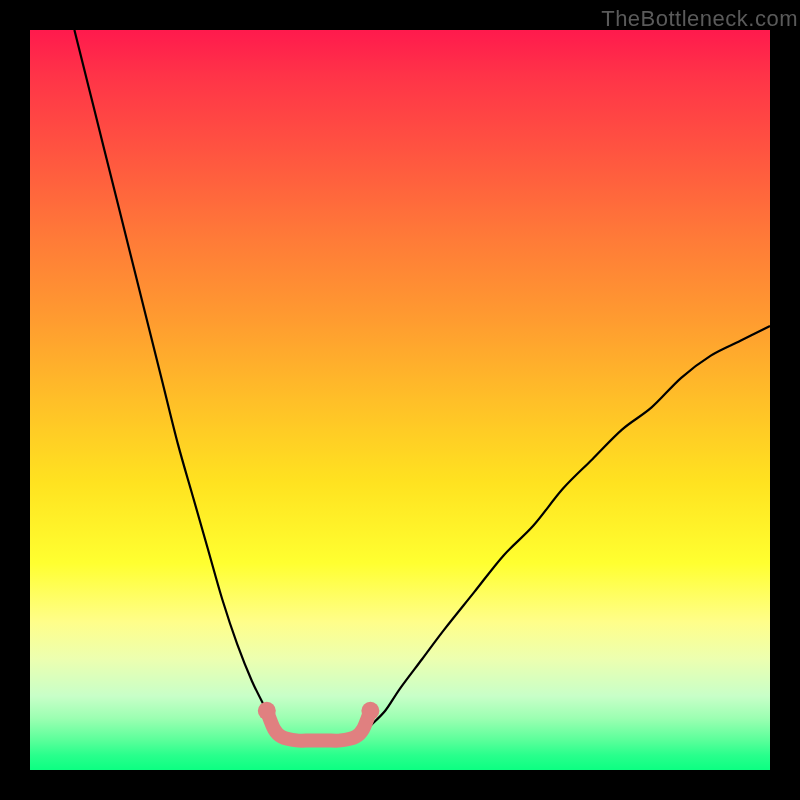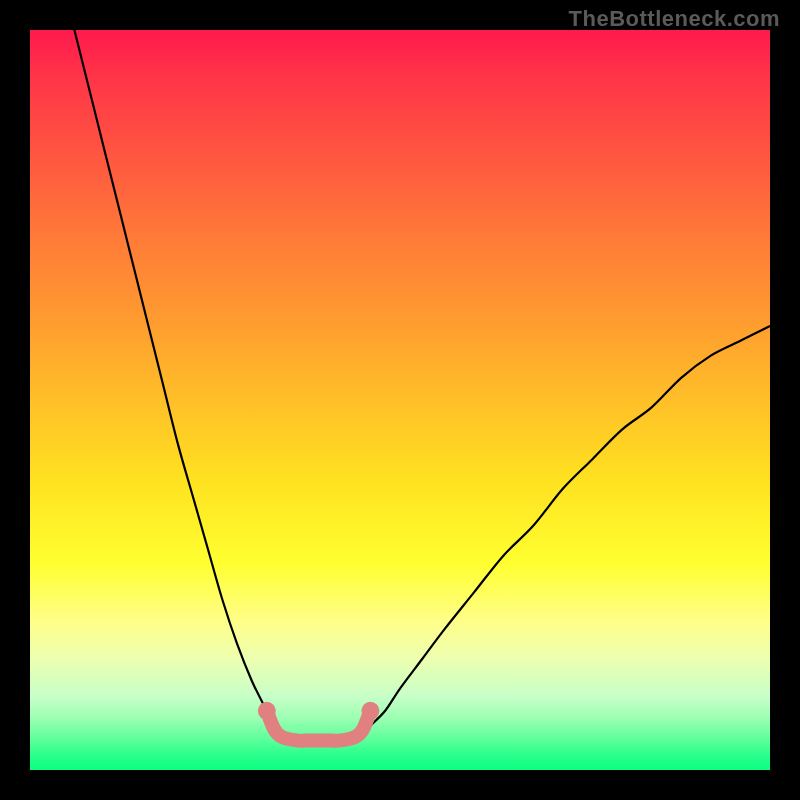--- a/index.html
+++ b/index.html
@@ -41,24 +41,24 @@
       #ecffb0 85%,
       #c8ffc8 90%,
       #9cffb2 93%,
       #5aff9a 96%,
       #29ff8c 98%,
       #0cff82 100%);
   }
   .watermark {
     position: absolute;
     top: 6px;
-    right: 20px;
+    right: 2px;
     color: #5a5a5a;
     font-size: 22px;
-    font-weight: bold;
+    font-weight: normal;
     letter-spacing: 0.5px;
   }
   svg.overlay {
     position: absolute;
     left: 0;
     top: 0;
     width: 740px;
     height: 740px;
     pointer-events: none;
   }

